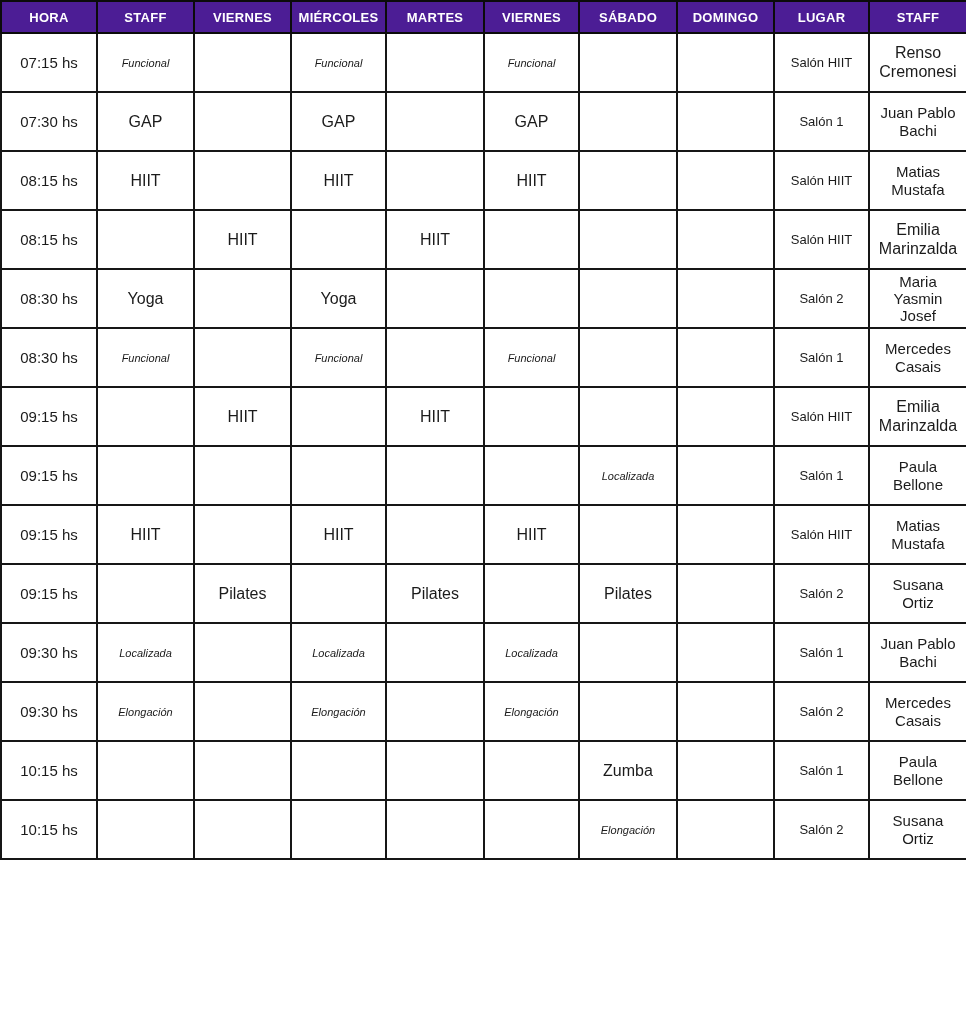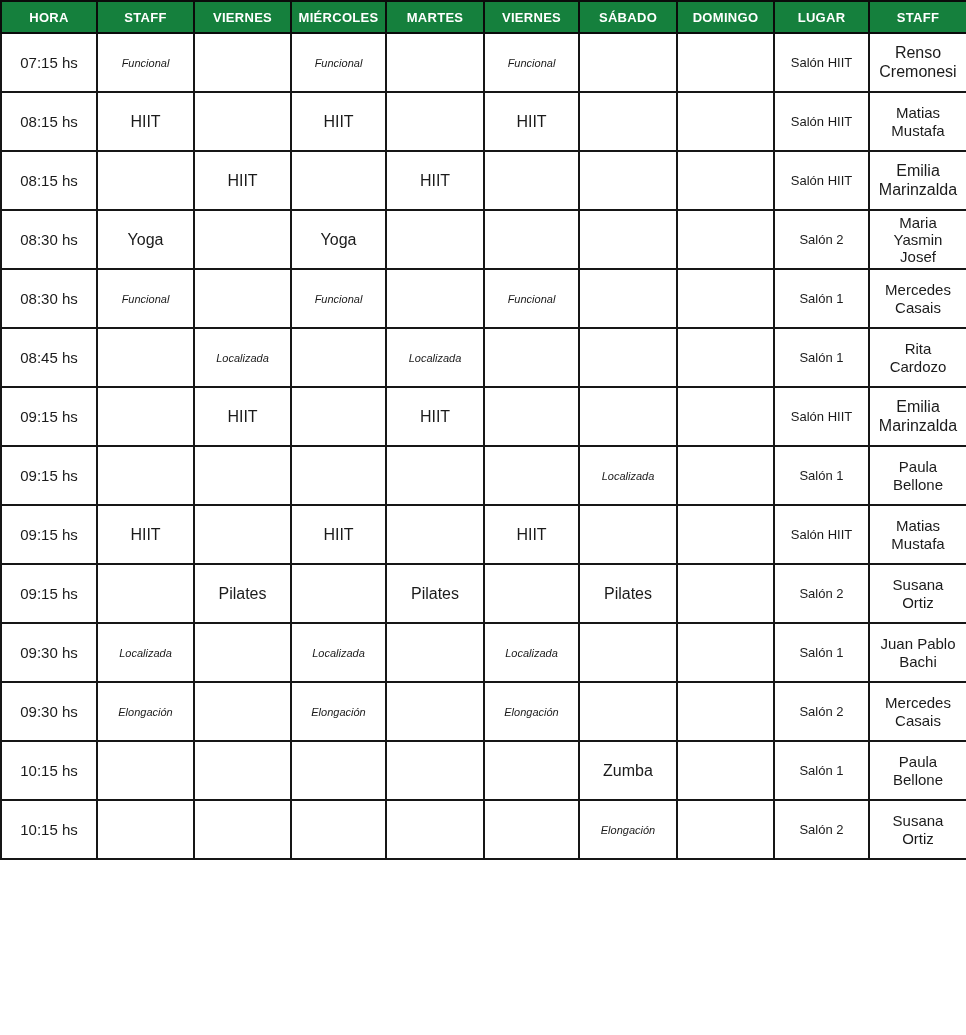--- a/index.html
+++ b/index.html
@@ -10,21 +10,21 @@
     height: 1035px;
     overflow: hidden;
     font-family: "Liberation Sans", sans-serif;
   }
   table.schedule {
     border-collapse: collapse;
     table-layout: fixed;
     width: 966px;
   }
   table.schedule th {
-    background: #15803d;
+    background: #4c1d95;
     color: #ffffff;
     font-size: 13px;
     font-weight: bold;
     letter-spacing: 0.3px;
     height: 30px;
     padding: 0;
     border: 2px solid #0b0b0b;
     text-align: center;
     vertical-align: middle;
   }
@@ -82,20 +82,33 @@
         <td class="cls-sm">Funcional</td>
         <td class="cls-lg"></td>
         <td class="cls-sm">Funcional</td>
         <td class="cls-lg"></td>
         <td class="cls-lg"></td>
         <td class="lugar-cell">Salón HIIT</td>
         <td class="staff-cell staff-sm">Renso
 Cremonesi</td>
       </tr>
       <tr class="data-row">
+        <td class="time-cell">07:30 hs</td>
+        <td class="cls-lg">GAP</td>
+        <td class="cls-lg"></td>
+        <td class="cls-lg">GAP</td>
+        <td class="cls-lg"></td>
+        <td class="cls-lg">GAP</td>
+        <td class="cls-lg"></td>
+        <td class="cls-lg"></td>
+        <td class="lugar-cell">Salón 1</td>
+        <td class="staff-cell">Juan Pablo
+Bachi</td>
+      </tr>
+      <tr class="data-row">
         <td class="time-cell">08:15 hs</td>
         <td class="cls-lg">HIIT</td>
         <td class="cls-lg"></td>
         <td class="cls-lg">HIIT</td>
         <td class="cls-lg"></td>
         <td class="cls-lg">HIIT</td>
         <td class="cls-lg"></td>
         <td class="cls-lg"></td>
         <td class="lugar-cell">Salón HIIT</td>
         <td class="staff-cell">Matias
@@ -133,33 +146,20 @@
         <td class="cls-sm">Funcional</td>
         <td class="cls-lg"></td>
         <td class="cls-sm">Funcional</td>
         <td class="cls-lg"></td>
         <td class="cls-sm">Funcional</td>
         <td class="cls-lg"></td>
         <td class="cls-lg"></td>
         <td class="lugar-cell">Salón 1</td>
         <td class="staff-cell">Mercedes
 Casais</td>
-      </tr>
-      <tr class="data-row">
-        <td class="time-cell">08:45 hs</td>
-        <td class="cls-lg"></td>
-        <td class="cls-sm">Localizada</td>
-        <td class="cls-lg"></td>
-        <td class="cls-sm">Localizada</td>
-        <td class="cls-lg"></td>
-        <td class="cls-lg"></td>
-        <td class="cls-lg"></td>
-        <td class="lugar-cell">Salón 1</td>
-        <td class="staff-cell">Rita
-Cardozo</td>
       </tr>
       <tr class="data-row">
         <td class="time-cell">09:15 hs</td>
         <td class="cls-lg"></td>
         <td class="cls-lg">HIIT</td>
         <td class="cls-lg"></td>
         <td class="cls-lg">HIIT</td>
         <td class="cls-lg"></td>
         <td class="cls-lg"></td>
         <td class="cls-lg"></td>

